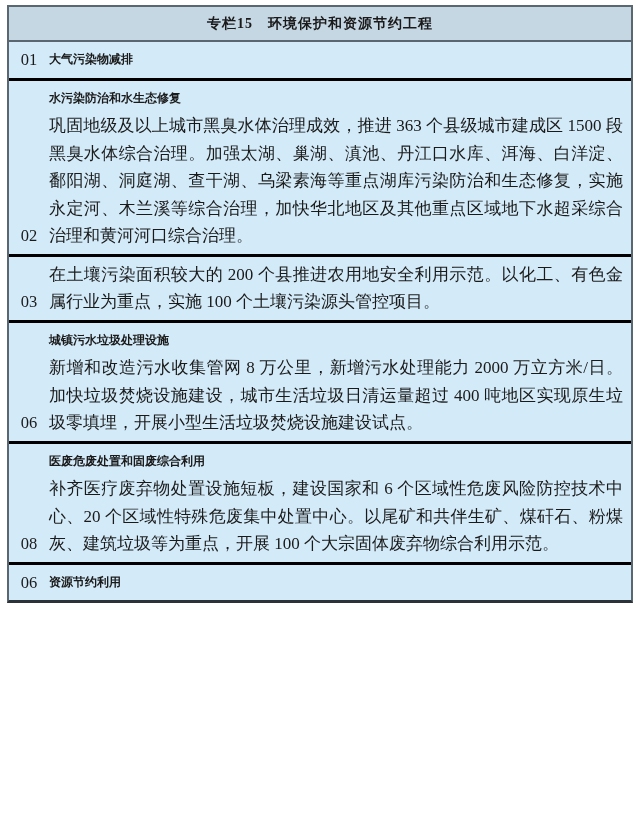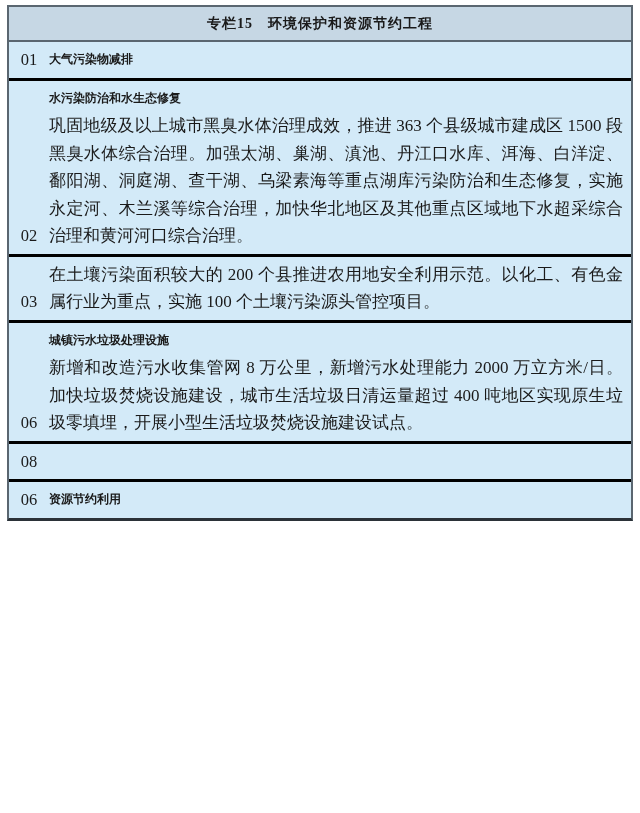--- a/index.html
+++ b/index.html
@@ -93,20 +93,24 @@
   <div class="section">
     <div class="num">06</div>
     <div class="content">
       <div class="sec-title">城镇污水垃圾处理设施</div>
       <div class="sec-body">新增和改造污水收集管网 8 万公里，新增污水处理能力 2000 万立方米/日。加快垃圾焚烧设施建设，城市生活垃圾日清运量超过 400 吨地区实现原生垃圾零填埋，开展小型生活垃圾焚烧设施建设试点。</div>
     </div>
   </div>
 
   <div class="section">
     <div class="num">08</div>
+    <div class="content">
+      <div class="sec-title">医废危废处置和固废综合利用</div>
+      <div class="sec-body">补齐医疗废弃物处置设施短板，建设国家和 6 个区域性危废风险防控技术中心、20 个区域性特殊危废集中处置中心。以尾矿和共伴生矿、煤矸石、粉煤灰、建筑垃圾等为重点，开展 100 个大宗固体废弃物综合利用示范。</div>
+    </div>
   </div>
 
   <div class="section">
     <div class="num">06</div>
     <div class="content">
       <div class="sec-title">资源节约利用</div>
     </div>
   </div>
 </div>
 

